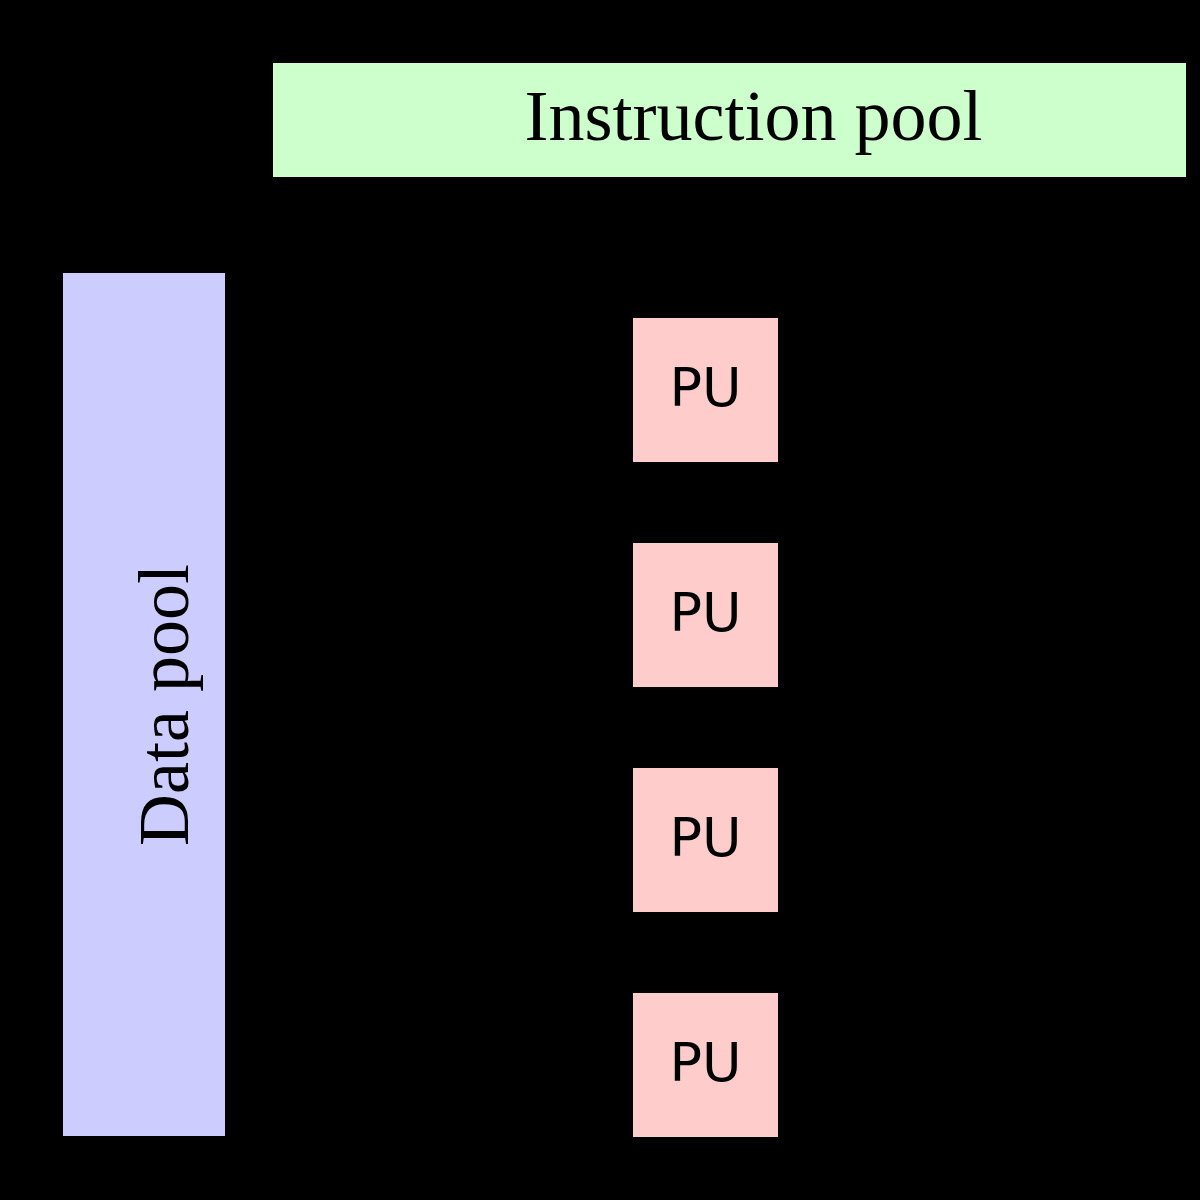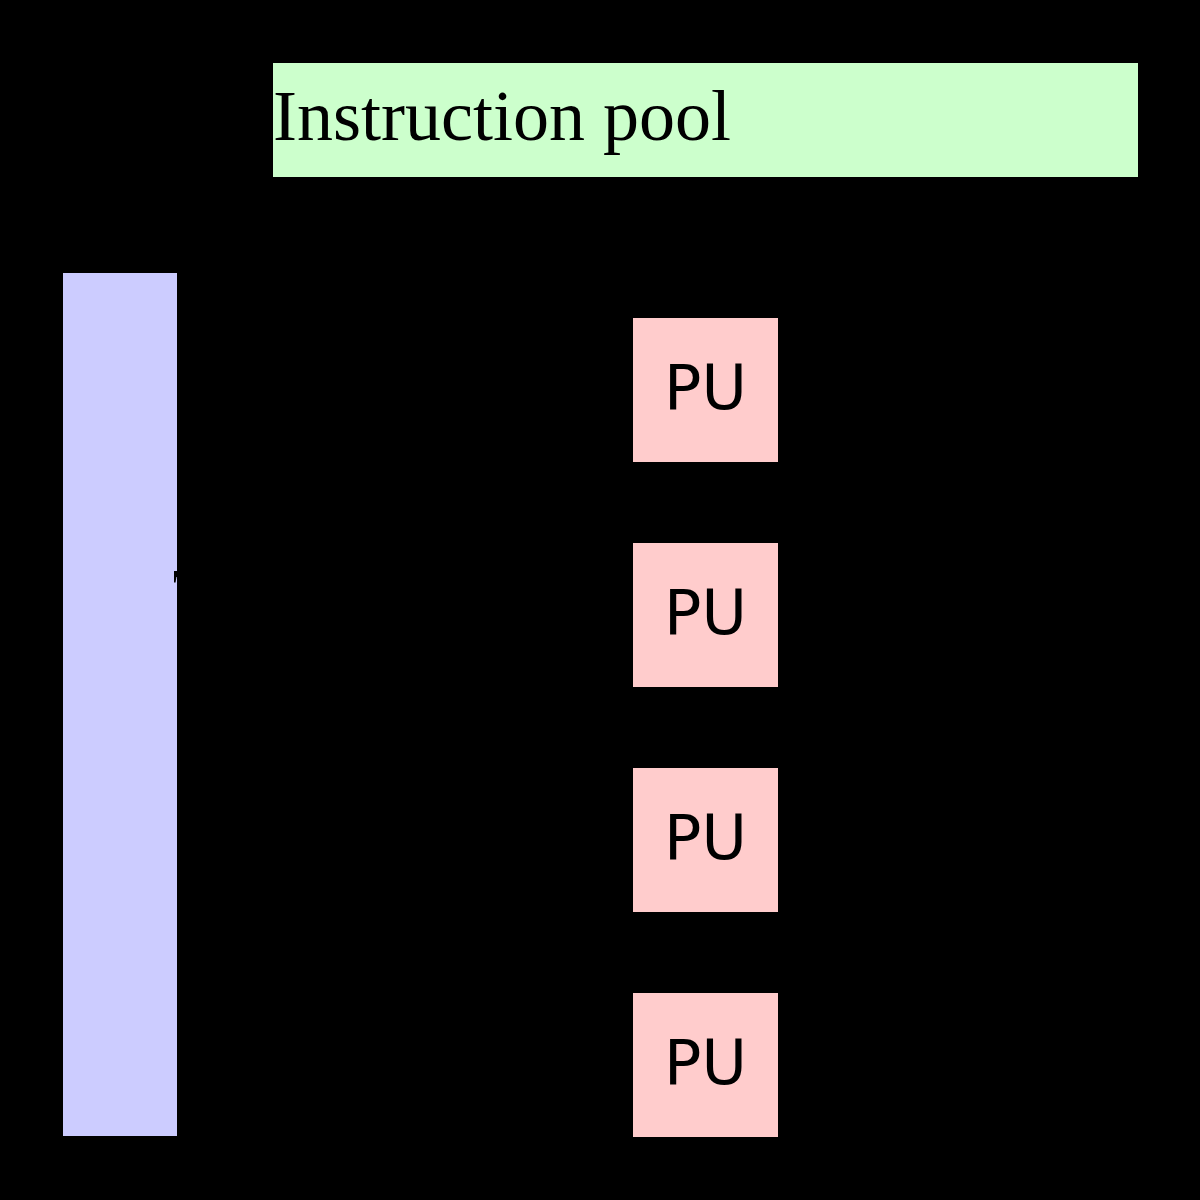--- a/index.html
+++ b/index.html
@@ -12,21 +12,23 @@
     width: 1200px;
     height: 1200px;
     background: #000000;
     overflow: hidden;
     font-family: "Liberation Serif", serif;
   }
   .pool-box {
     position: absolute;
     display: flex;
     align-items: center;
+    justify-content: center;
     color: #000000;
+    padding-left: 48px;
   }
   .instruction-pool {
     left: 273px;
     top: 63px;
     width: 865px;
     height: 114px;
     background: #ccffcc;
   }
   .instruction-pool .pool-label {
     font-size: 72px;
@@ -53,21 +55,21 @@
     width: 145px;
     height: 144px;
     background: #ffcccc;
     display: flex;
     align-items: center;
     justify-content: center;
     color: #000000;
     font-family: "DejaVu Sans", sans-serif;
   }
   .pu-box .pu-label {
-    font-size: 62px;
+    font-size: 54px;
     line-height: 1;
     transform: translateY(-2px);
     text-align: right;
   }
   .pu-1 { top: 318px; }
   .pu-2 { top: 543px; }
   .pu-3 { top: 768px; }
   .pu-4 { top: 993px; }
 </style>
 </head>

